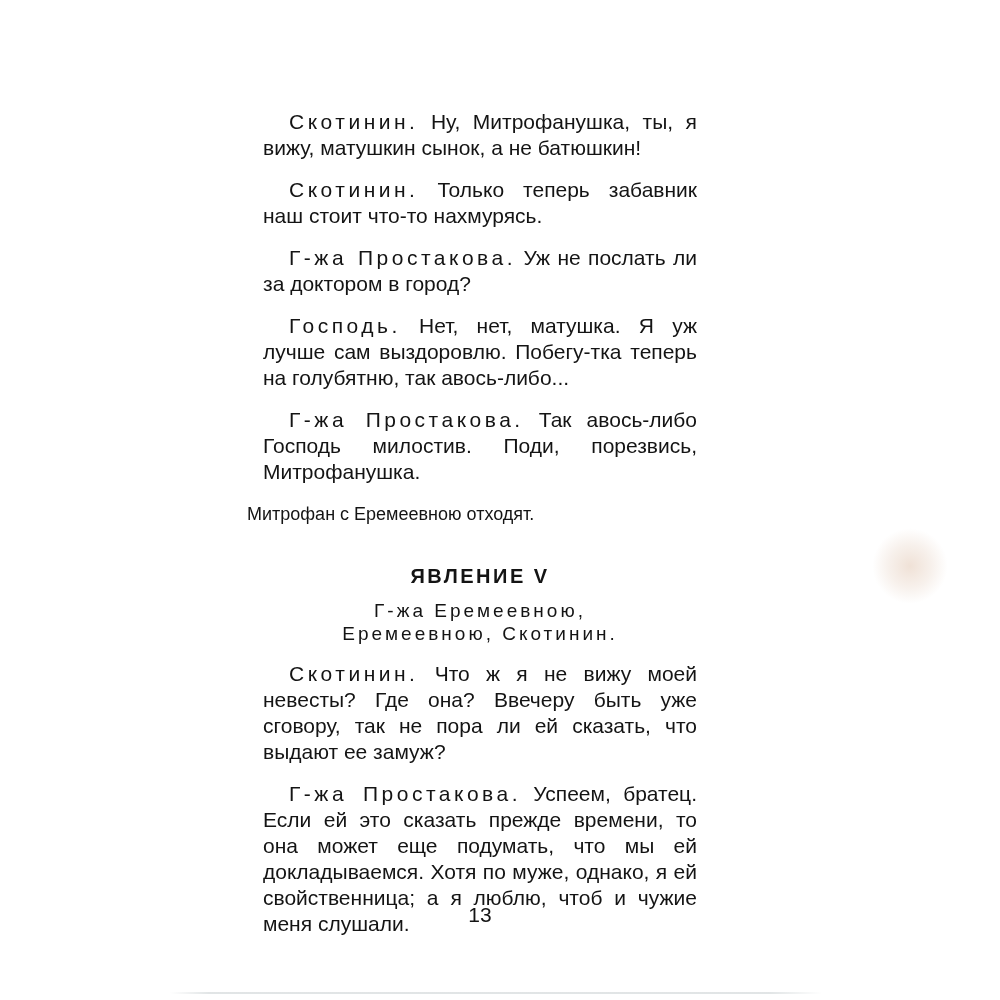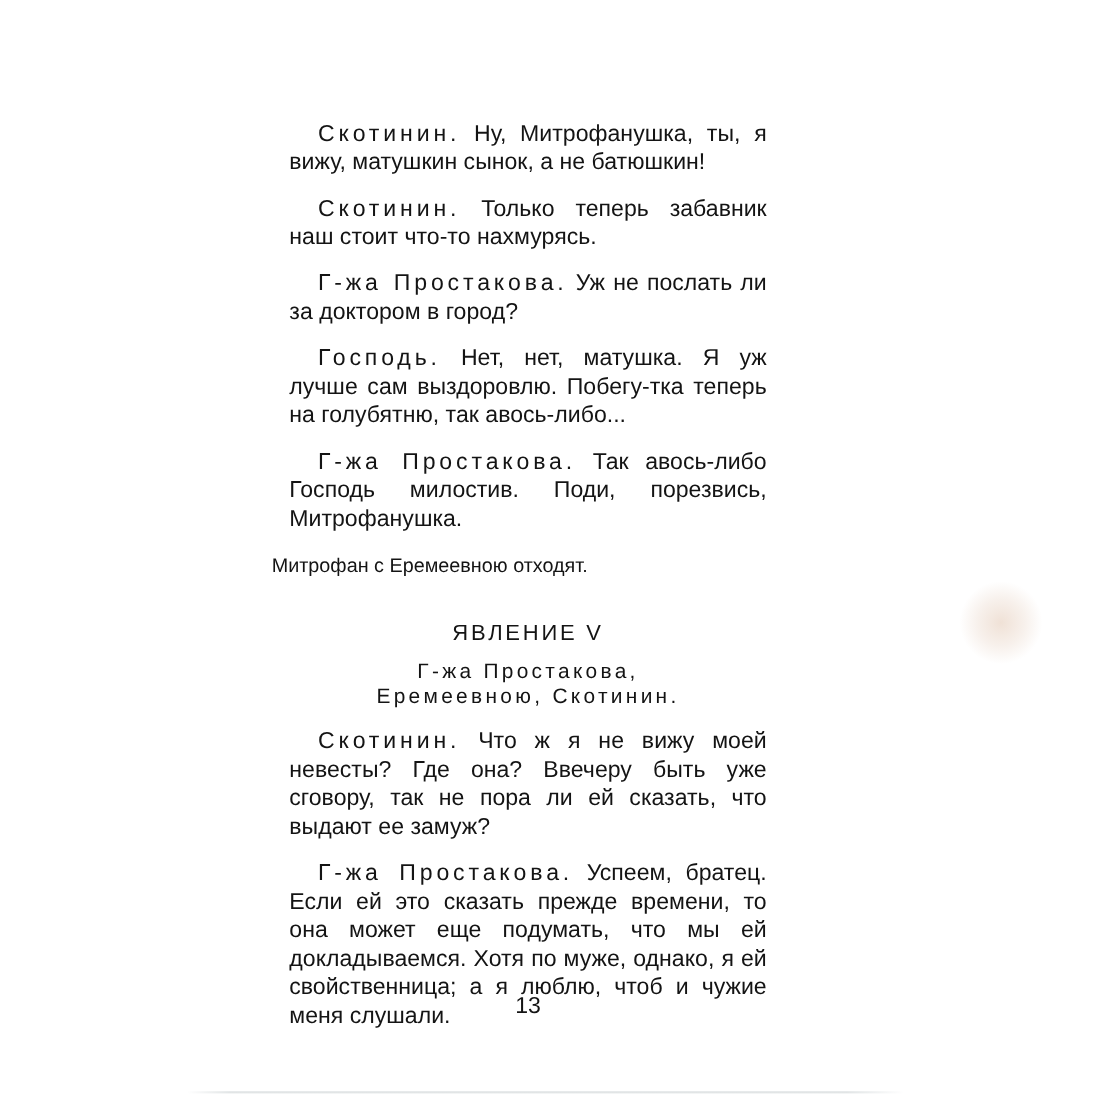--- a/index.html
+++ b/index.html
@@ -35,21 +35,21 @@
     margin:0;
     text-align:left;
     text-indent:0;
     font-size:18px;
     line-height:26px;
   }
   .heading{
     margin:36px 0 0 0;
     text-align:center;
     text-indent:0;
-    font-weight:normal;
+    font-weight:bold;
     font-size:20px;
     letter-spacing:2.5px;
     line-height:26px;
   }
   .cast{
     margin:10px 0 15px 0;
     text-align:center;
     text-indent:0;
     font-size:19px;
     letter-spacing:3px;
@@ -81,21 +81,21 @@
 <body>
 
 <div class="text-column">
     <p class="para"><span class="speaker">Скотинин.</span> Ну, Митрофанушка, ты, я вижу, матушкин сынок, а не батюшкин!</p>
     <p class="para"><span class="speaker">Скотинин.</span> Только теперь забавник наш сто­ит что-то нахмурясь.</p>
     <p class="para"><span class="speaker">Г-жа Простакова.</span> Уж не послать ли за доктором в город?</p>
     <p class="para"><span class="speaker">Господь.</span> Нет, нет, матушка. Я уж лучше сам выздоровлю. Побегу-тка теперь на голубят­ню, так авось-либо...</p>
     <p class="para"><span class="speaker">Г-жа Простакова.</span> Так авось-либо Господь милостив. Поди, порезвись, Митрофанушка.</p>
     <p class="stage">Митрофан с Еремеевною отходят.</p>
     <p class="heading">ЯВЛЕНИЕ V</p>
-    <p class="cast"><span>Г-жа Простакова,</span><br><span>Еремеевною, Скотинин.</span></p>
+    <p class="cast"><span>Г-жа Еремеевною,</span><br><span>Еремеевною, Скотинин.</span></p>
     <p class="para"><span class="speaker">Скотинин.</span> Что ж я не вижу моей невесты? Где она? Ввечеру быть уже сговору, так не пора ли ей сказать, что выдают ее замуж?</p>
     <p class="para"><span class="speaker">Г-жа Простакова.</span> Успеем, братец. Если ей это сказать прежде времени, то она может еще подумать, что мы ей докладываемся. Хотя по муже, однако, я ей свойственница; а я лю­блю, чтоб и чужие меня слушали.</p>
   </div>
 
 <div class="page-number">13</div>
 
 <div class="stain"></div>
 <div class="bottom-edge-line"></div>
 
 </body></html>

